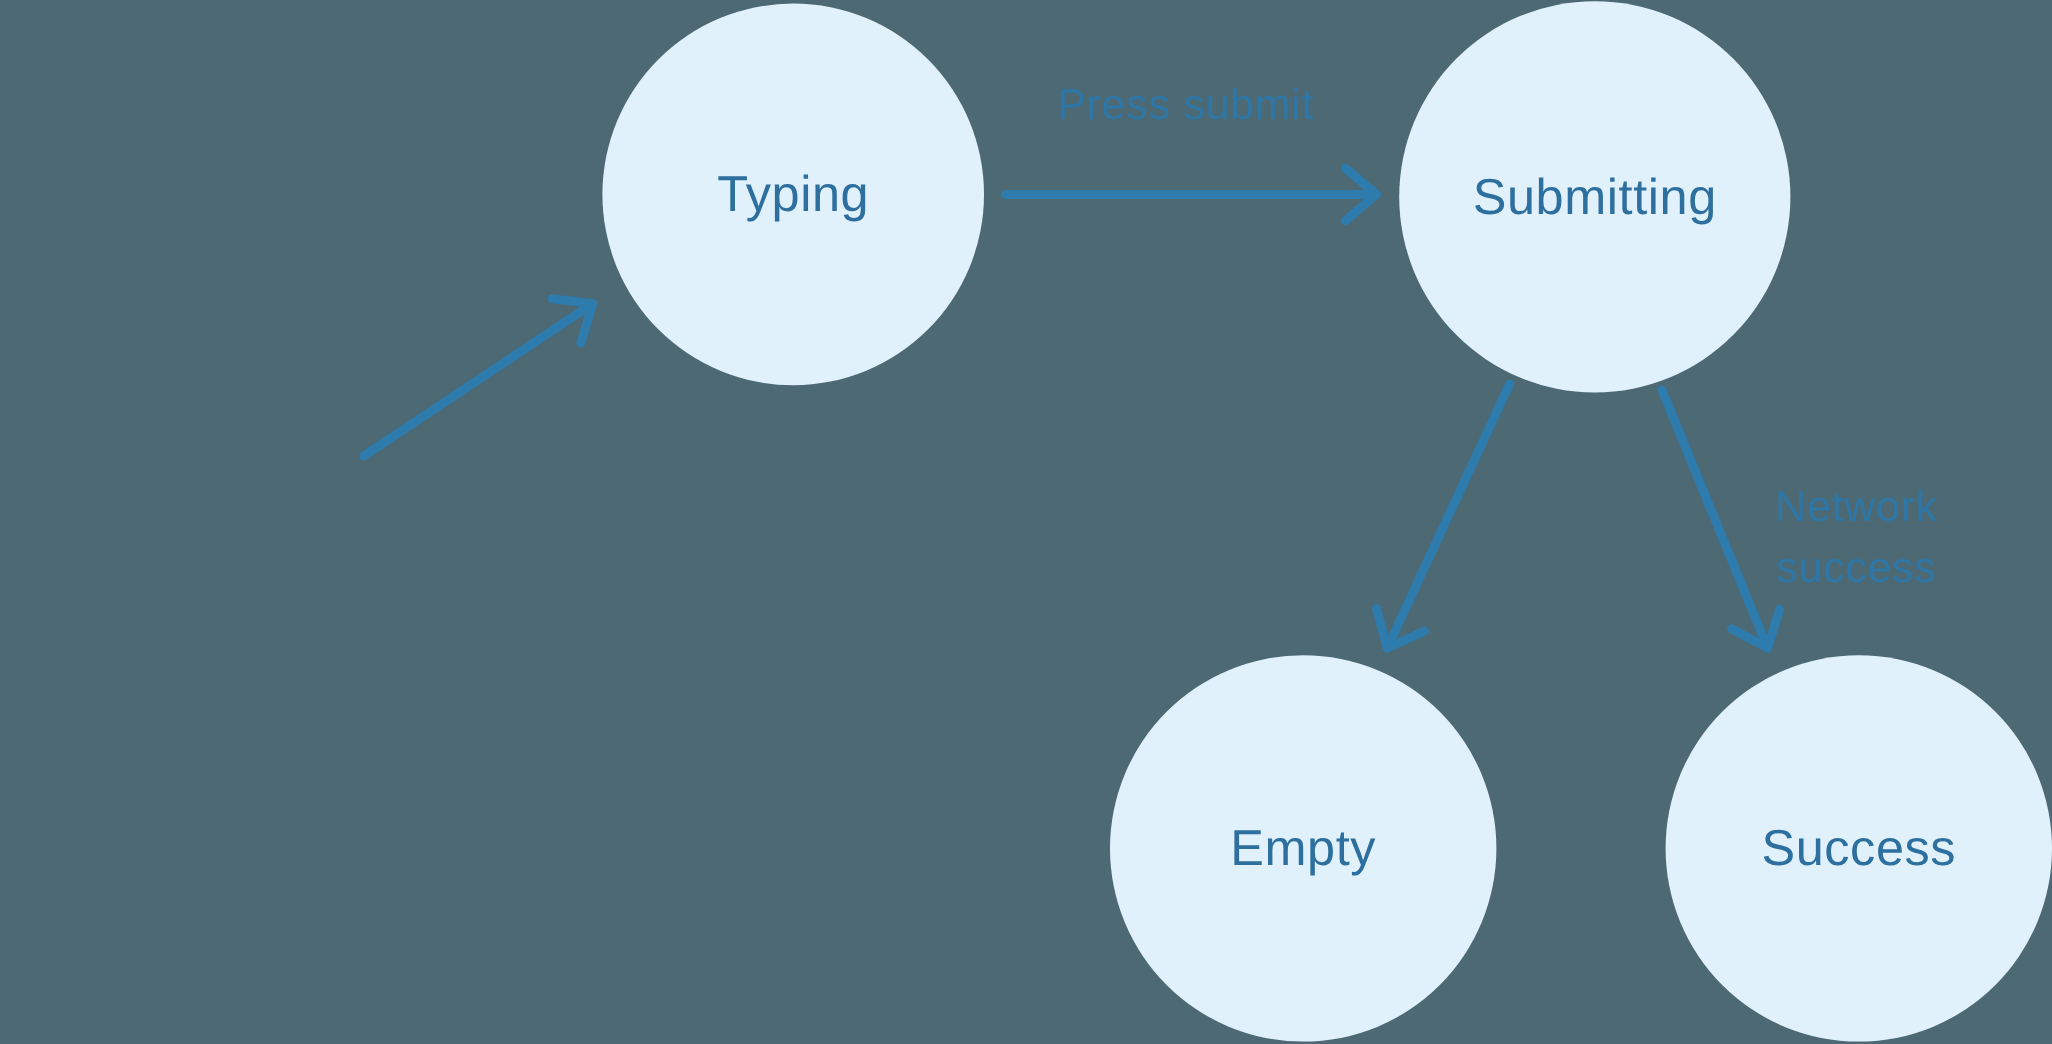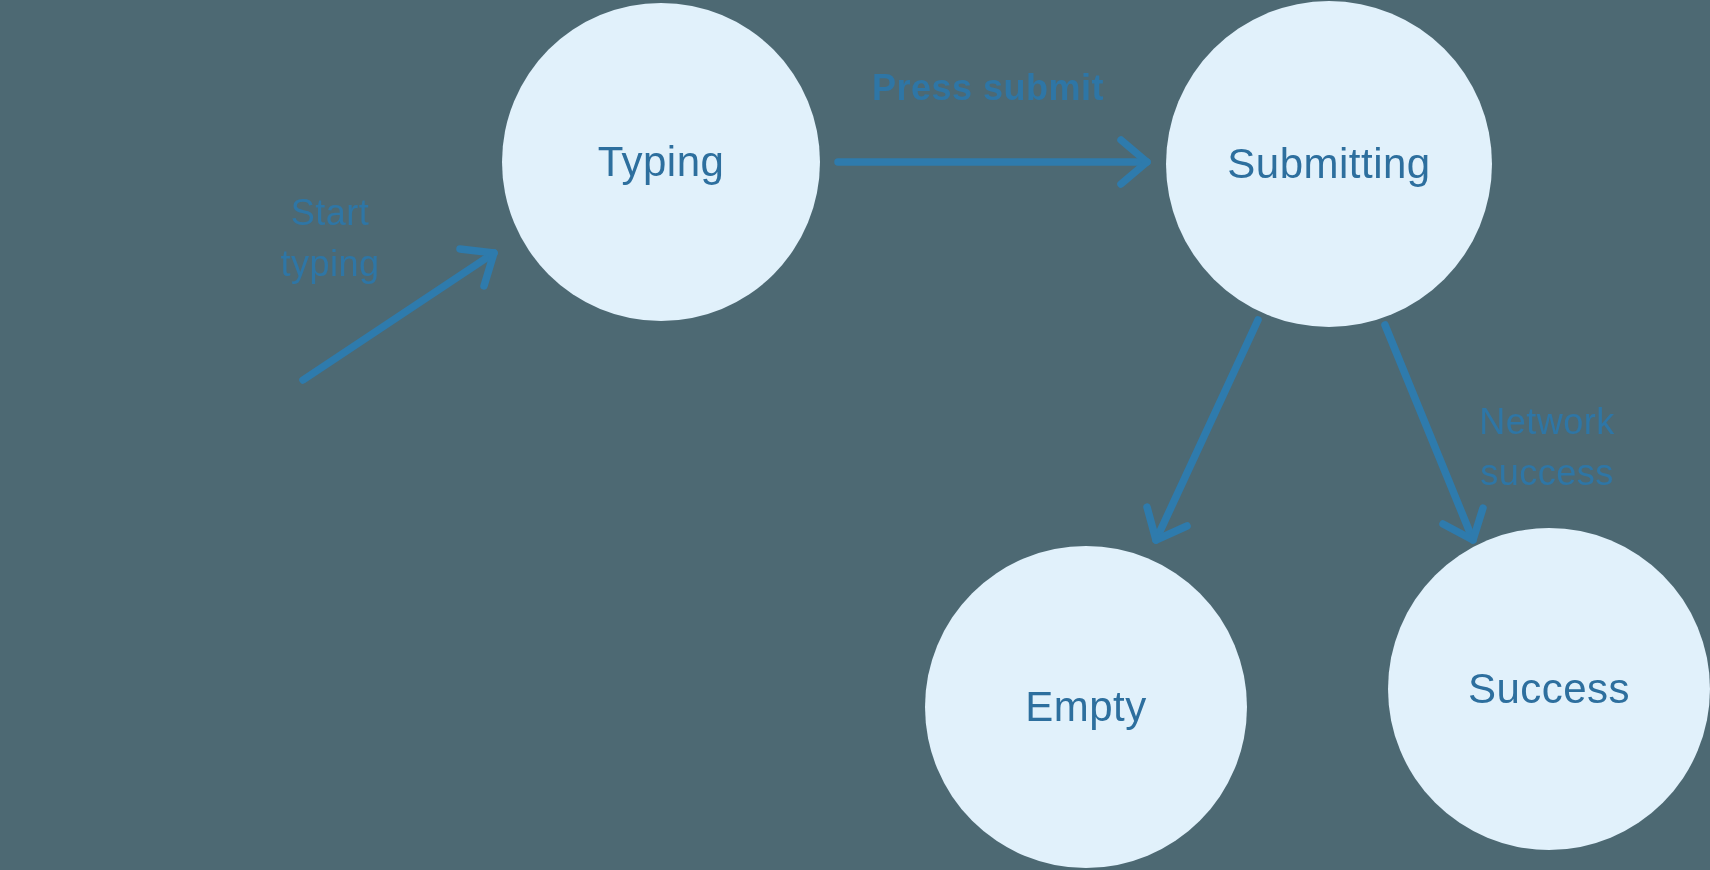--- a/index.html
+++ b/index.html
@@ -34,32 +34,32 @@
     justify-content: center;
     color: #2d6f9e;
     font-size: 42px;
     font-weight: 500;
     letter-spacing: 0.5px;
   }
   .node-empty      { left: 3px;    top: 340px; width: 318px; height: 318px; }
   .node-typing     { left: 502px;  top: 3px;   width: 318px; height: 318px; }
   .node-submitting { left: 1166px; top: 1px;   width: 326px; height: 326px; }
   .node-error      { left: 925px;  top: 546px; width: 322px; height: 322px; }
-  .node-success    { left: 1388px; top: 528px; width: 322px; height: 322px; }
+  .node-success    { left: 1388px; top: 546px; width: 322px; height: 322px; }
   .edge-label {
     position: absolute;
     transform: translate(-50%, -50%);
     text-align: center;
     color: #2e76a6;
     font-size: 36px;
     line-height: 51px;
     letter-spacing: 0.5px;
   }
   .label-start-typing    { left: 330px;  top: 238px; width: 170px; }
-  .label-press-submit    { left: 988px;  top: 87px;  white-space: nowrap; font-weight: bold; }
+  .label-press-submit    { left: 988px;  top: 87px;  white-space: nowrap; }
   .label-network-error   { left: 1089px; top: 398px; width: 210px; }
   .label-network-success { left: 1547px; top: 399px; width: 210px; margin-top: 48px; }
 </style>
 </head>
 <body>
 
 <div class="canvas">
 
   <svg class="edges-svg" viewBox="0 0 1710 870">
 
@@ -94,20 +94,19 @@
   </div>
 
   <div class="state-node node-error">
     <span>Empty</span>
   </div>
 
   <div class="state-node node-success">
     <span>Success</span>
   </div>
 
-  <div class="edge-label label-start-typing">Start typing</div>
 
   <div class="edge-label label-press-submit">Press submit</div>
 
 
   <div class="edge-label label-network-success">Network success</div>
 
 </div>
 
 </body></html>

